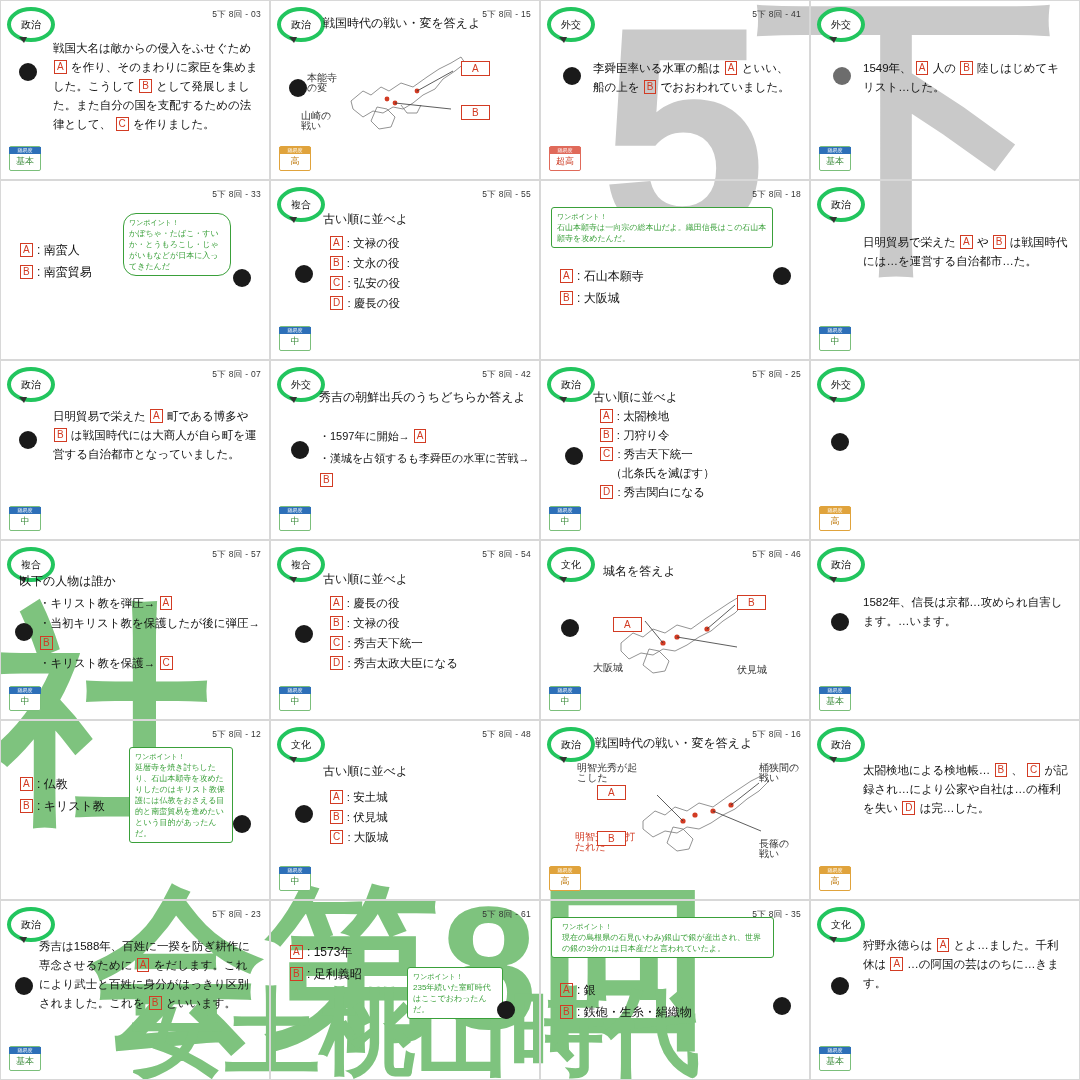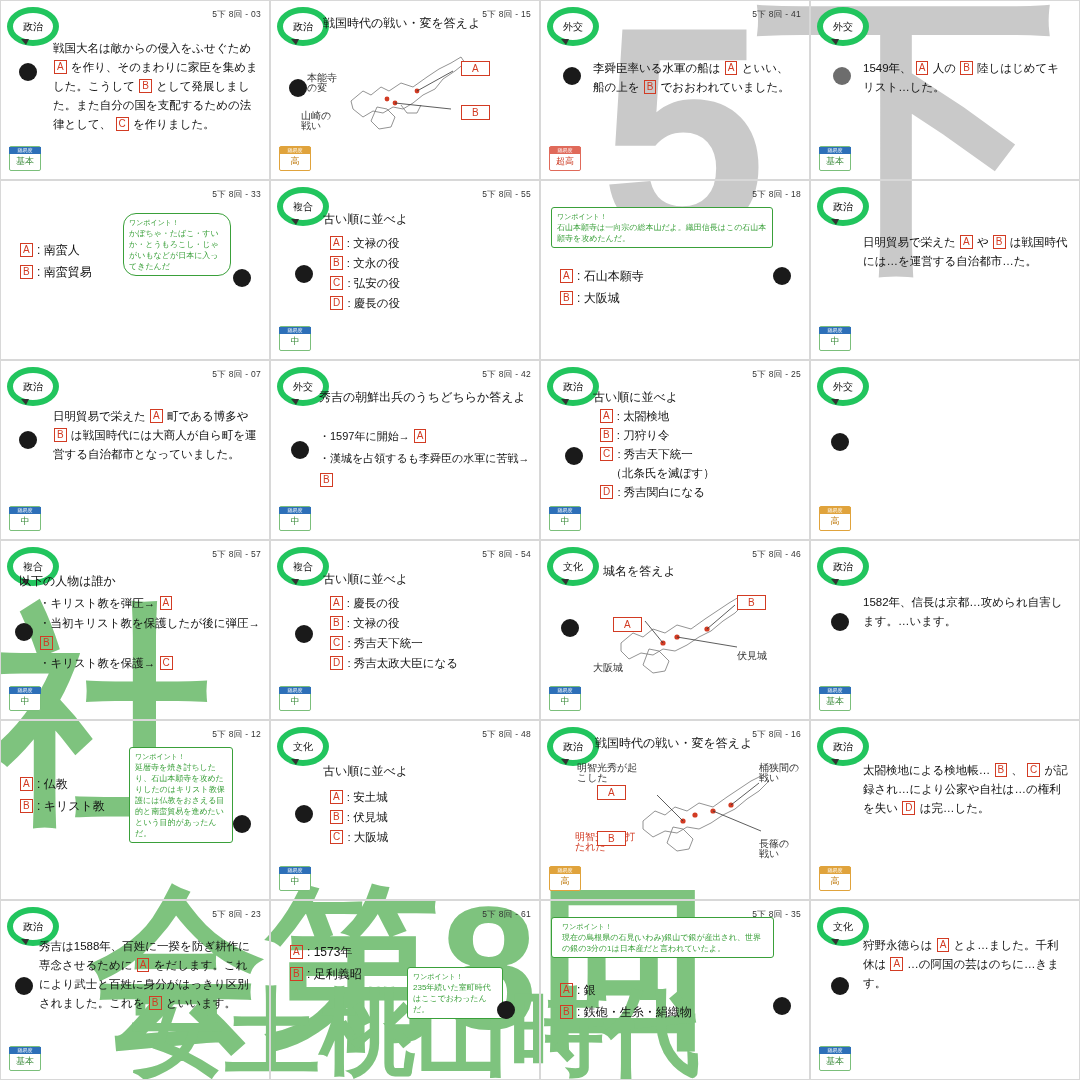--- a/index.html
+++ b/index.html
@@ -34,21 +34,21 @@
     border:1px solid #d8d8d8;
     box-sizing:border-box;
     background:transparent;
     padding:4px 6px;
     overflow:hidden;
   }
   
   .subject{
     position:absolute;top:6px;left:6px;
     width:40px;height:27px;
-    border:6px solid #22c55e;border-radius:50%;
+    border:4px solid #22c55e;border-radius:50%;
     display:flex;align-items:center;justify-content:center;
     font-size:10px;color:#111;background:#fff;
   }
   .subject:after{
     content:"";position:absolute;bottom:-5px;left:8px;
     width:0;height:0;border-left:5px solid transparent;
     border-right:3px solid transparent;border-top:6px solid #333;
   }
   .code{
     position:absolute;top:8px;right:8px;
@@ -298,21 +298,21 @@
         <circle cx="66" cy="52" r="2.6" fill="#d23b23"></circle>
         <circle cx="96" cy="44" r="2.6" fill="#d23b23"></circle>
         <line x1="96" y1="44" x2="124" y2="20" stroke="#333" stroke-width="0.8"></line>
         <line x1="66" y1="52" x2="126" y2="62" stroke="#333" stroke-width="0.8"></line>
         <line x1="52" y1="58" x2="34" y2="36" stroke="#333" stroke-width="0.8"></line>
       </svg>
     </div>
     <div class="bxo" style="position:absolute;left:72px;top:76px;">A</div>
     <div class="bxo" style="position:absolute;left:196px;top:54px;">B</div>
     <div class="maplabel" style="left:52px;top:122px;">大阪城</div>
-    <div class="maplabel" style="left:196px;top:110px;">伏見城</div>
+    <div class="maplabel" style="left:196px;top:124px;">伏見城</div>
     <div class="diff"><span class="lbl">難易度</span><span>中</span></div>
   </div>
 
   <div class="card">
     <div class="subject">政治</div>
     <div class="dot" style="left:20px;top:72px;"></div>
     <div class="body" style="top:52px;">1582年、信長は京都…攻められ自害します。…います。</div>
     <div class="diff"><span class="lbl">難易度</span><span>基本</span></div>
   </div>
 

